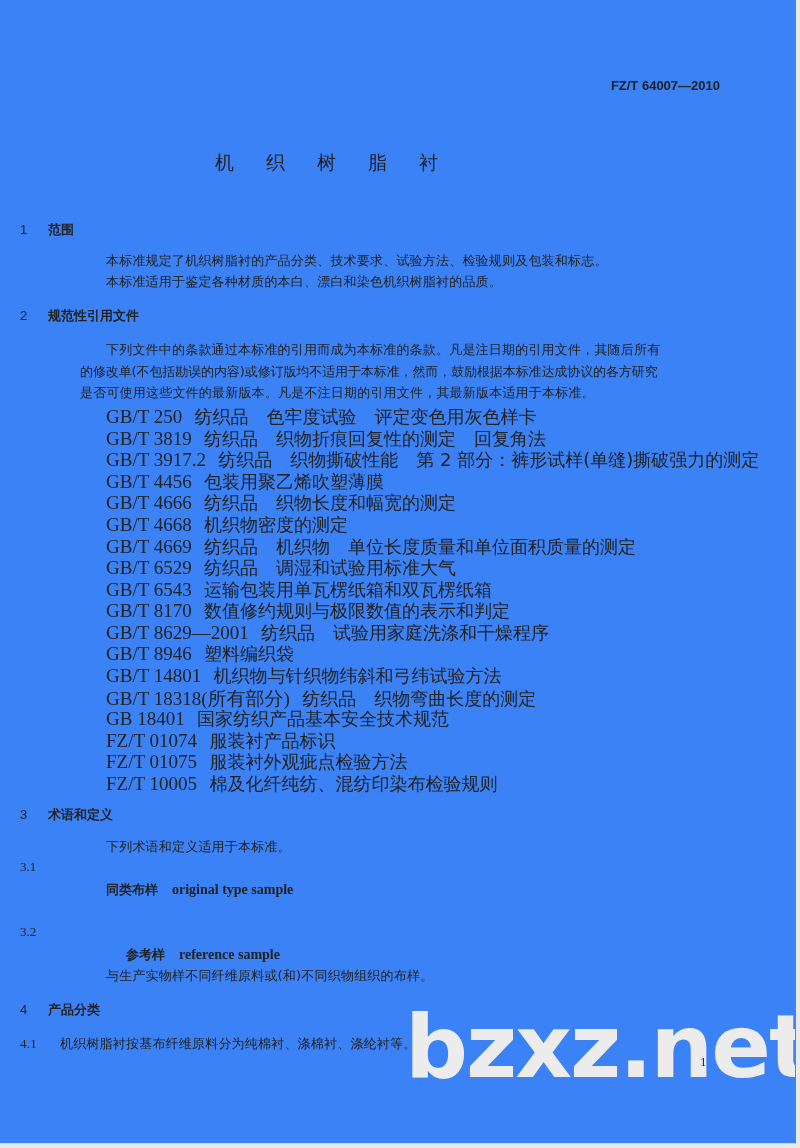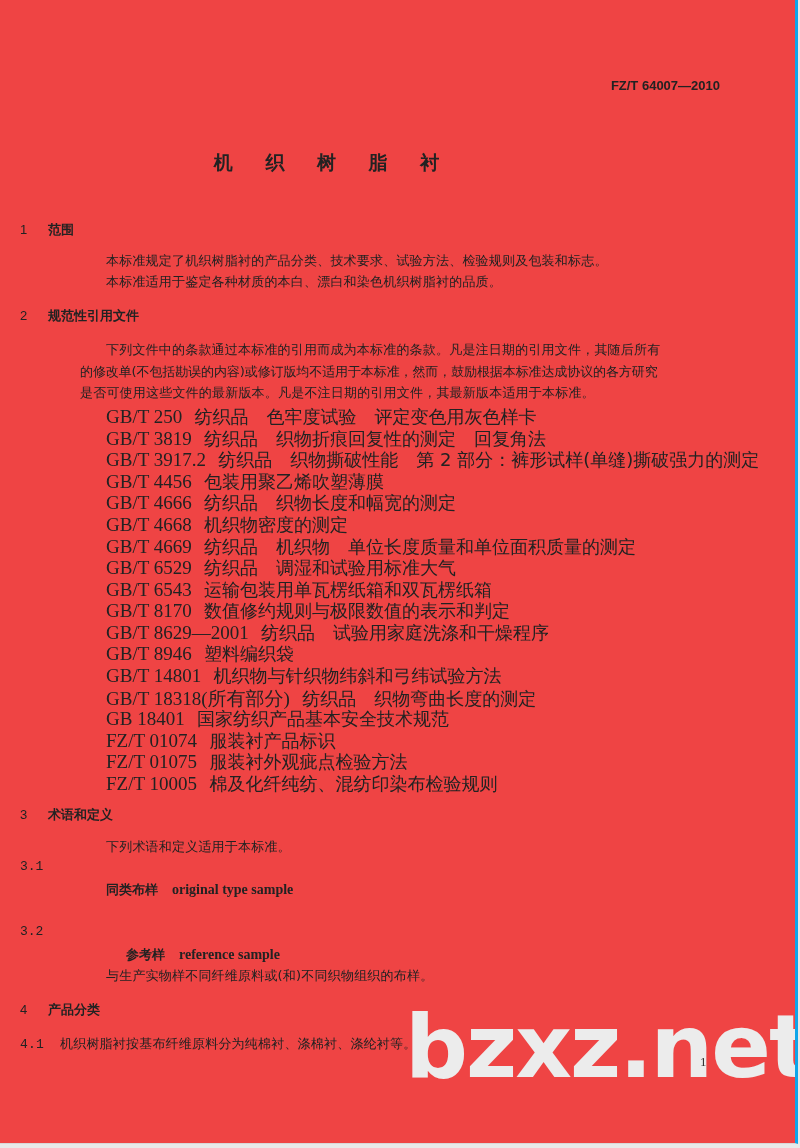--- a/index.html
+++ b/index.html
@@ -14,42 +14,42 @@
     position: relative;
     font-family: "DejaVu Serif", "Liberation Serif", serif;
     color: #1a1a1a;
   }
   .page {
     position: absolute;
     left: 0;
     top: 0;
     width: 795px;
     height: 1143px;
-    background: #ef4444;
-    border-right: 3px solid #0ea5e9;
+    background: #3b82f6;
+    border-right: 1px solid #0ea5e9;
     border-bottom: 1px solid #d8d8d8;
     overflow: hidden;
   }
   .abs { position: absolute; white-space: nowrap; }
   .std-code {
     right: 75px;
     top: 78px;
     font-family: "Liberation Sans", "DejaVu Sans", sans-serif;
     font-weight: bold;
     font-size: 13px;
     letter-spacing: 0;
     color: #222;
   }
   .title {
     left: 0;
     width: 666px;
     text-align: center;
     top: 150px;
     font-family: "DejaVu Sans", sans-serif;
-    font-weight: bold;
+    font-weight: normal;
     font-size: 19px;
     letter-spacing: 13px;
     color: #222;
   }
   .heading {
     font-family: "DejaVu Sans", sans-serif;
     font-weight: bold;
     font-size: 13px;
     color: #222;
   }
@@ -72,21 +72,21 @@
   .ref .code {
     font-family: "Liberation Serif", serif;
     font-size: 19px;
     display: inline-block;
   }
   .ref .desc {
     font-family: "DejaVu Sans", sans-serif;
     font-size: 18px;
   }
   .clause-num {
-    font-family: Liberation Mono, monospace;
+    font-family: Liberation Serif, serif;
     font-size: 13px;
     color: #222;
   }
   .term {
     font-family: "DejaVu Sans", sans-serif;
     font-weight: bold;
     font-size: 13px;
     color: #222;
   }
   .term .en {

